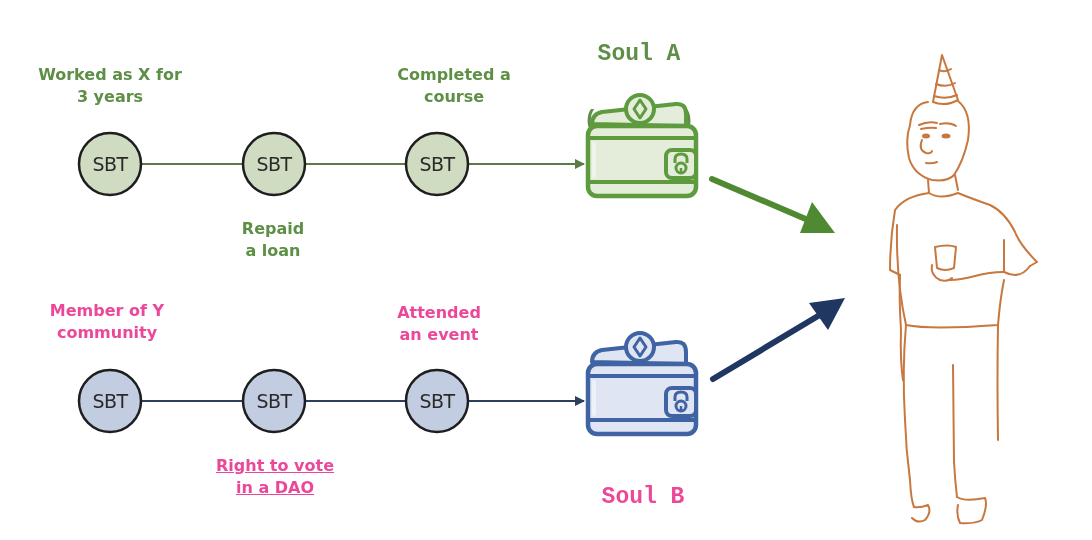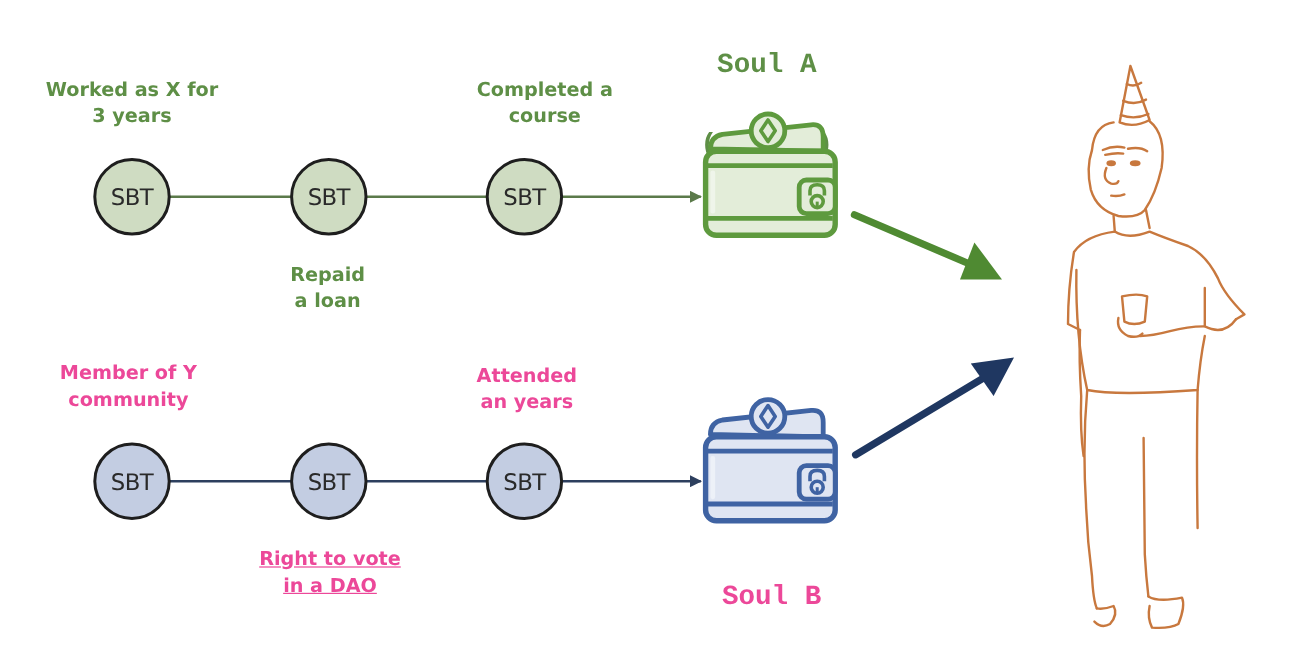--- a/index.html
+++ b/index.html
@@ -25,21 +25,21 @@
 <div class="label big green" style="left:639px; top:5px;">
   <div>Soul A</div>
   <div>(wallet)</div>
 </div>
 
 <div class="label small blue" style="left:107px; top:300px;">Member of Y
 community</div>
 <div class="label small blue" style="left:275px; top:455px;text-decoration:underline;">Right to vote
 in a DAO</div>
 <div class="label small blue" style="left:439px; top:302px;">Attended
-an years</div>
+an event</div>
 
 <div class="label big blue" style="left:643px; top:448px;">
   <div>Soul B</div>
   
 </div>
 
 <svg class="canvas" width="1092" height="540" viewBox="0 0 1092 540" xmlns="http://www.w3.org/2000/svg">
   <defs>
     <marker id="arrowSmallGreen" markerWidth="10" markerHeight="10" refX="9" refY="5" orient="auto" markerUnits="userSpaceOnUse">
       <path d="M0,0 L10,5 L0,10 Z" fill="#5b7a4a"></path>

